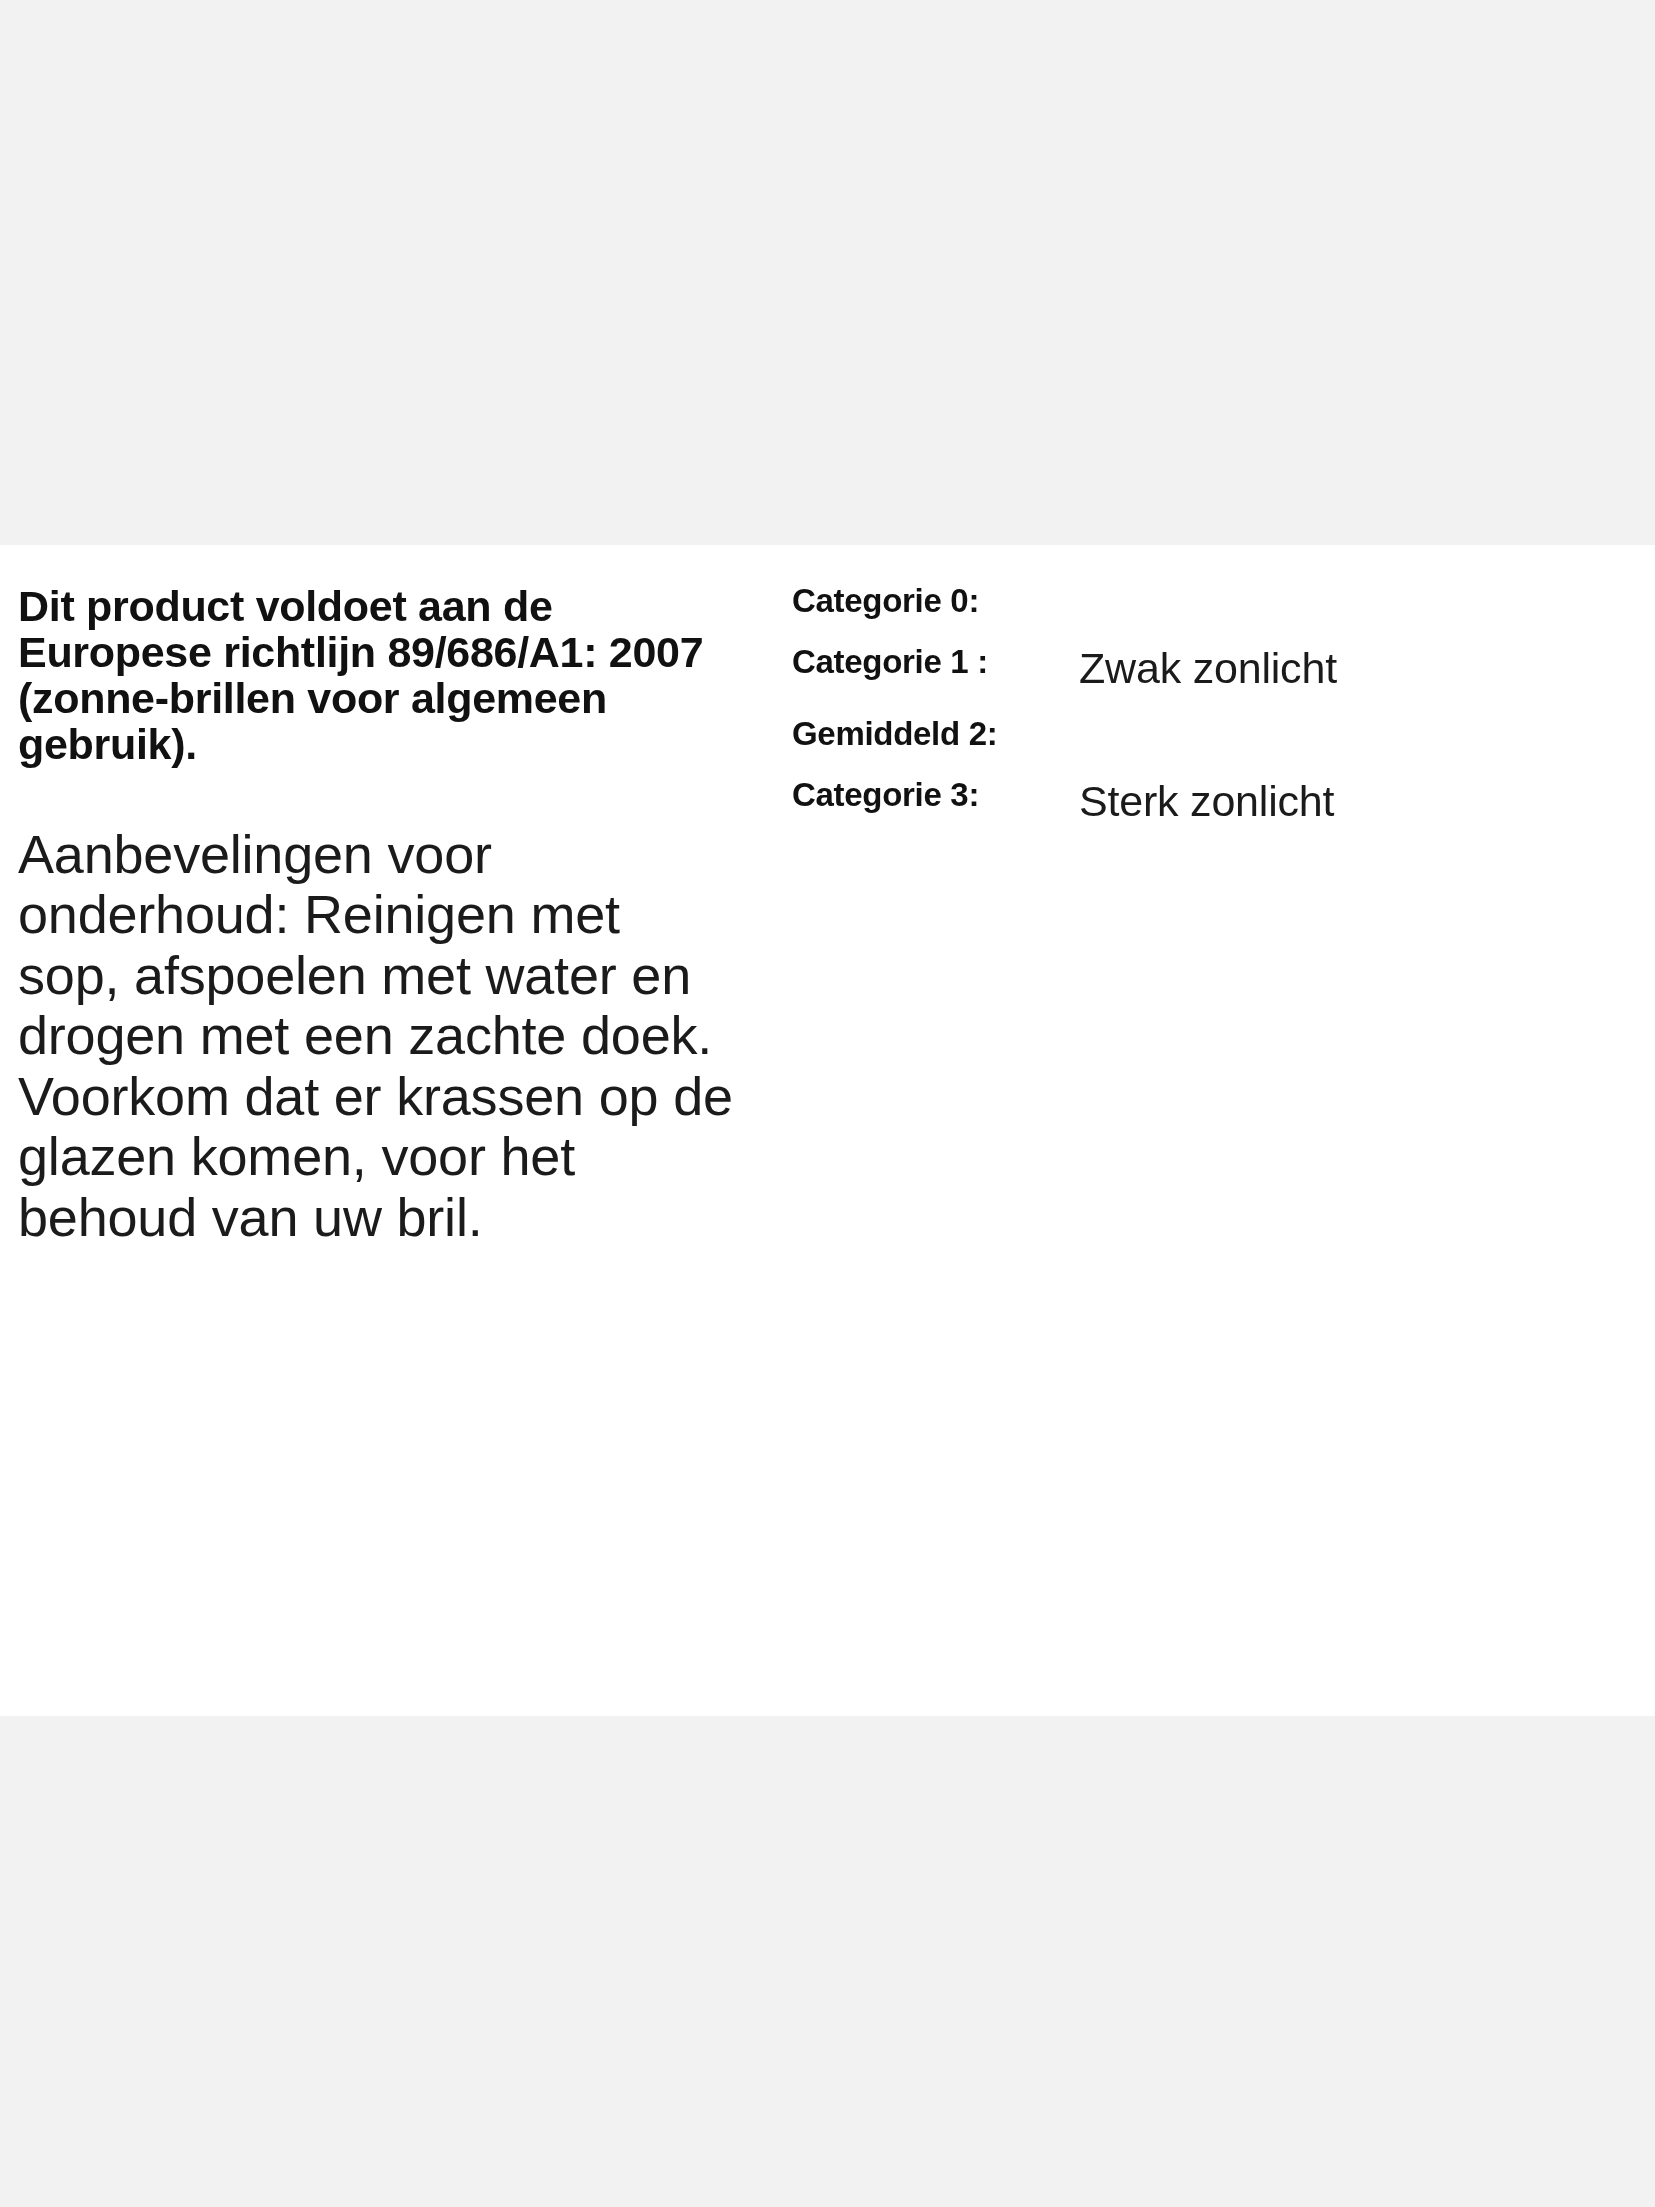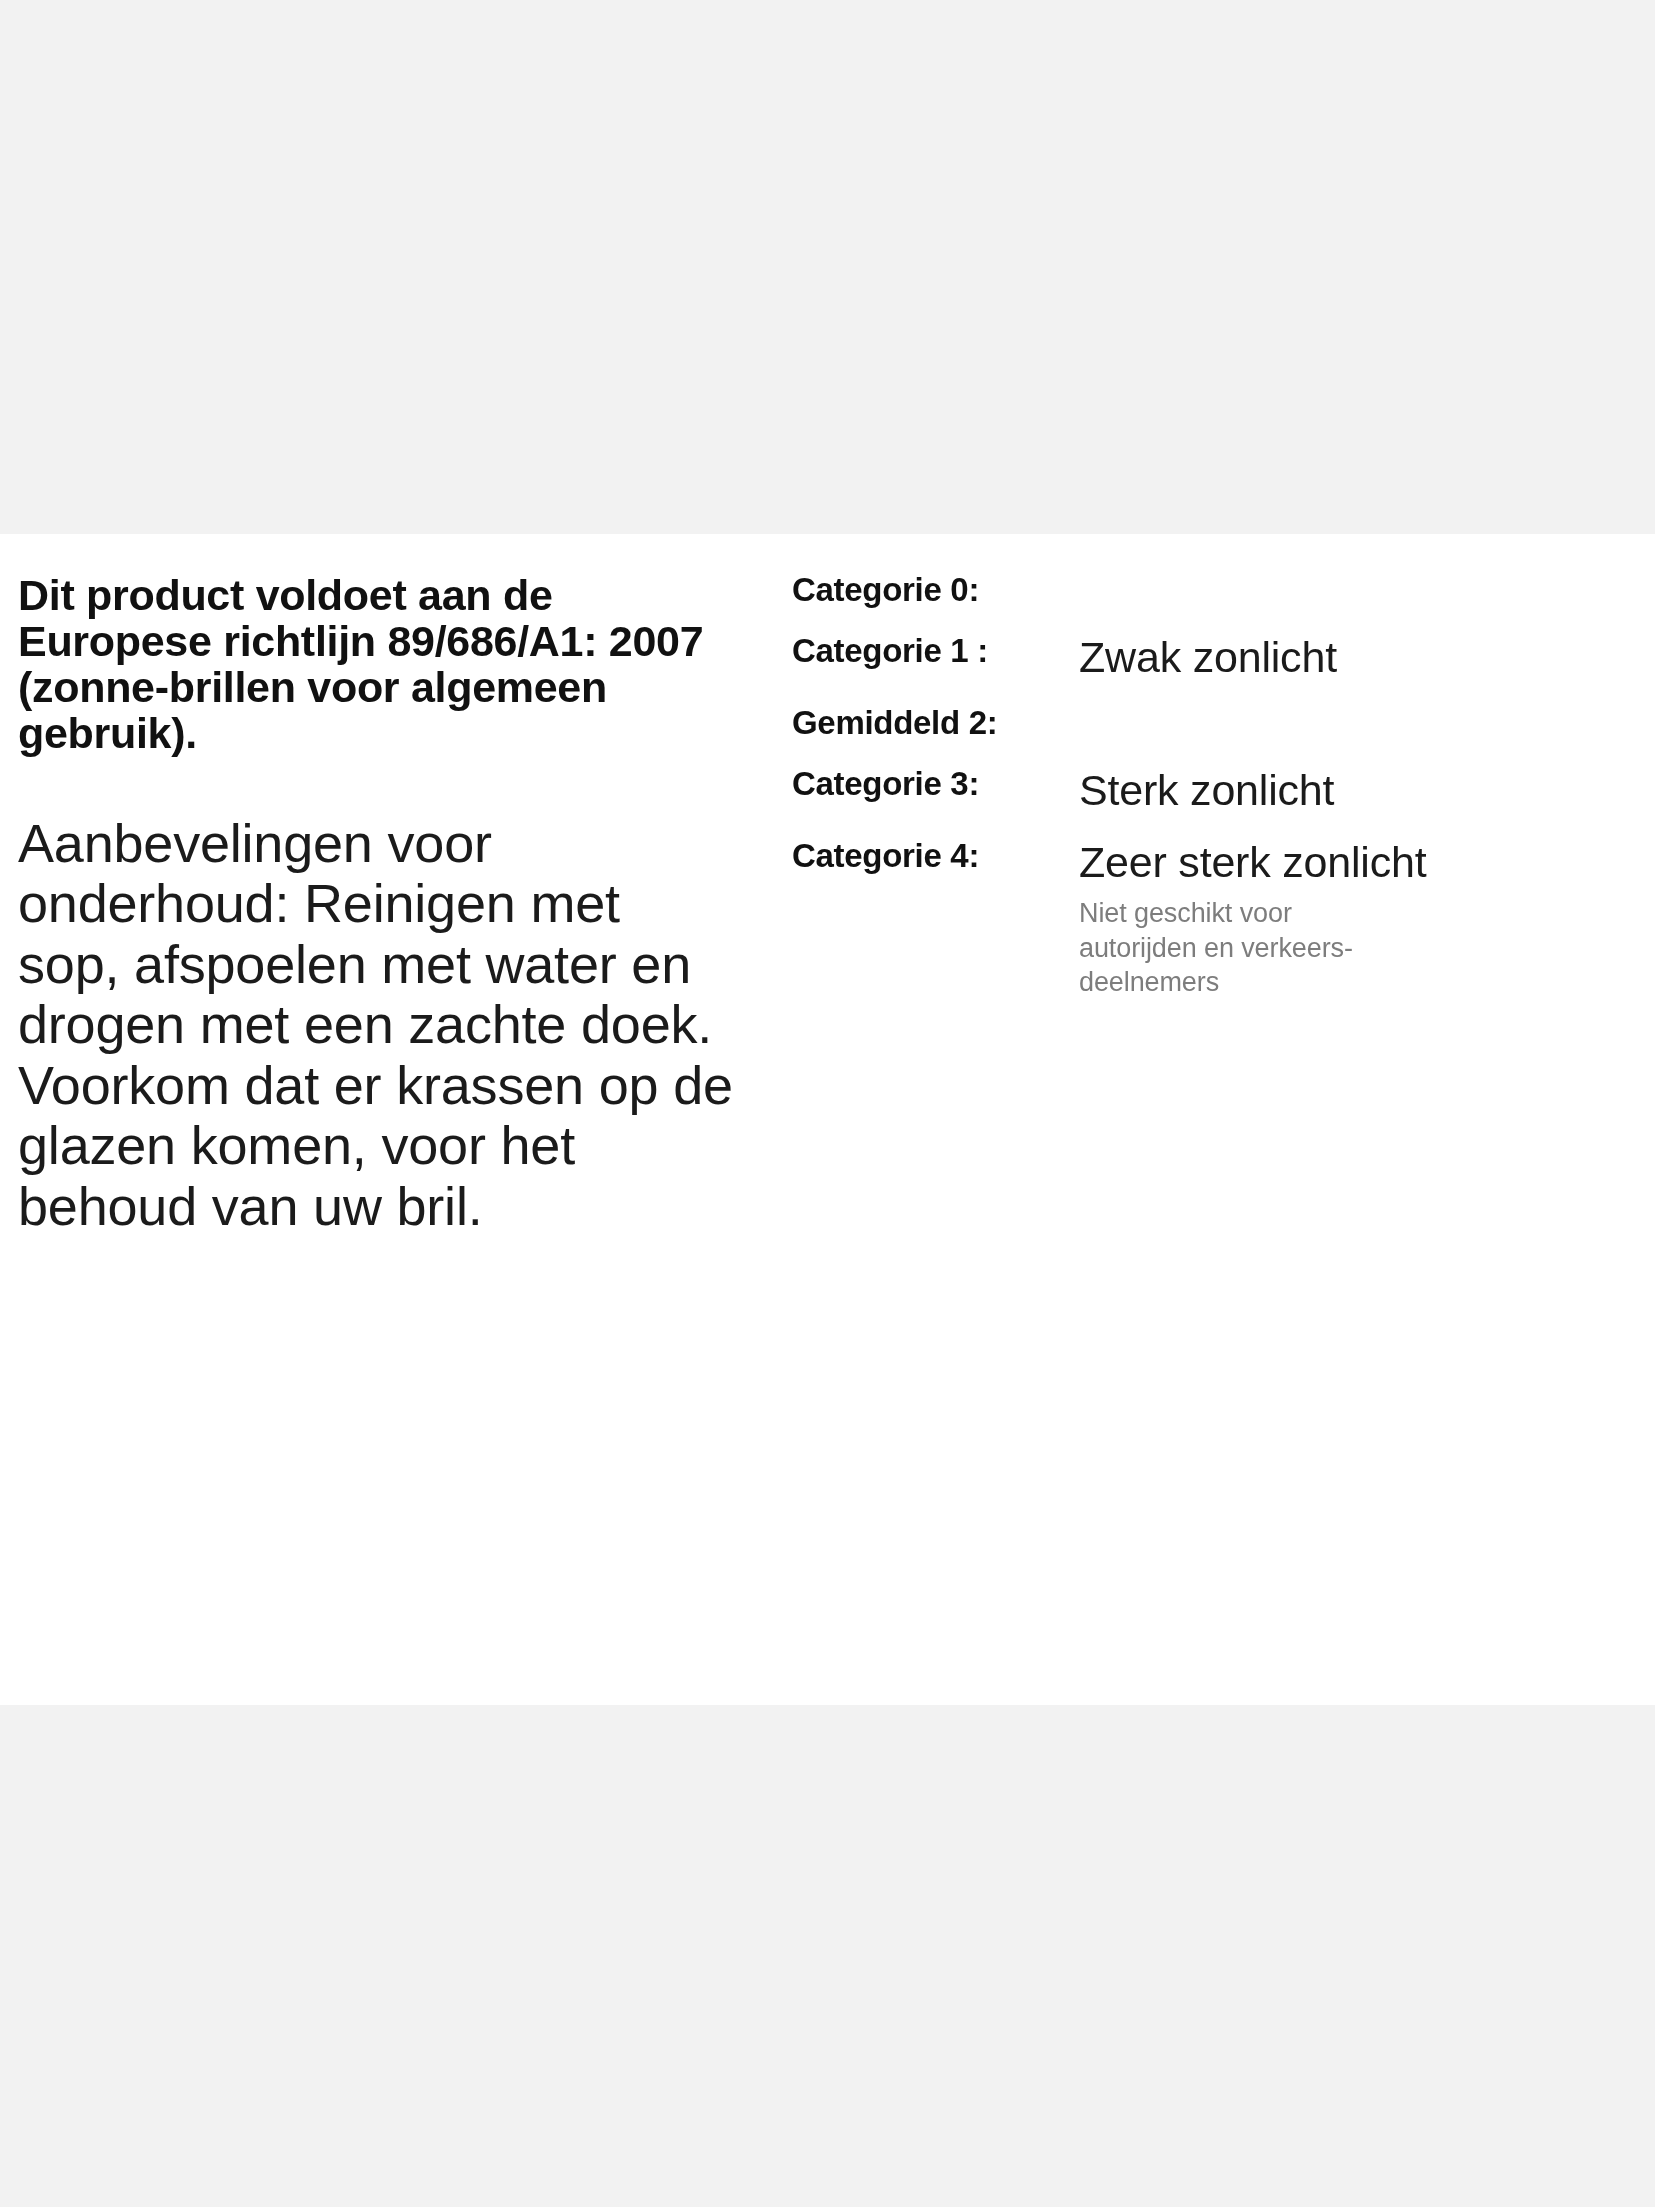--- a/index.html
+++ b/index.html
@@ -16,21 +16,21 @@
   .page {
     position: relative;
     width: 1655px;
     height: 2208px;
     background: #f2f2f2;
     overflow: hidden;
   }
   .panel {
     position: absolute;
     left: 0;
-    top: 534px;
+    top: 545px;
     width: 1655px;
     height: 1171px;
     background: #ffffff;
     box-sizing: border-box;
   }
   .panel-inner {
     position: relative;
     width: 100%;
     height: 100%;
     display: flex;
@@ -135,27 +135,20 @@
             <span class="cat-label">Gemiddeld 2:</span>
           </li>
 
           <li class="cat-row">
             <span class="cat-label">Categorie 3:</span>
             <span class="cat-value-wrap">
               <span class="cat-value">Sterk zonlicht</span>
             </span>
           </li>
 
-          <li class="cat-row">
-            <span class="cat-label">Categorie 4:</span>
-            <span class="cat-value-wrap">
-              <span class="cat-value">Zeer sterk zonlicht</span>
-              <div class="cat-note">Niet geschikt voor autorijden en verkeers-deelnemers</div>
-            </span>
-          </li>
 
         </ul>
       </div>
 
     </div>
   </div>
 </div>
 
 
 </body></html>

